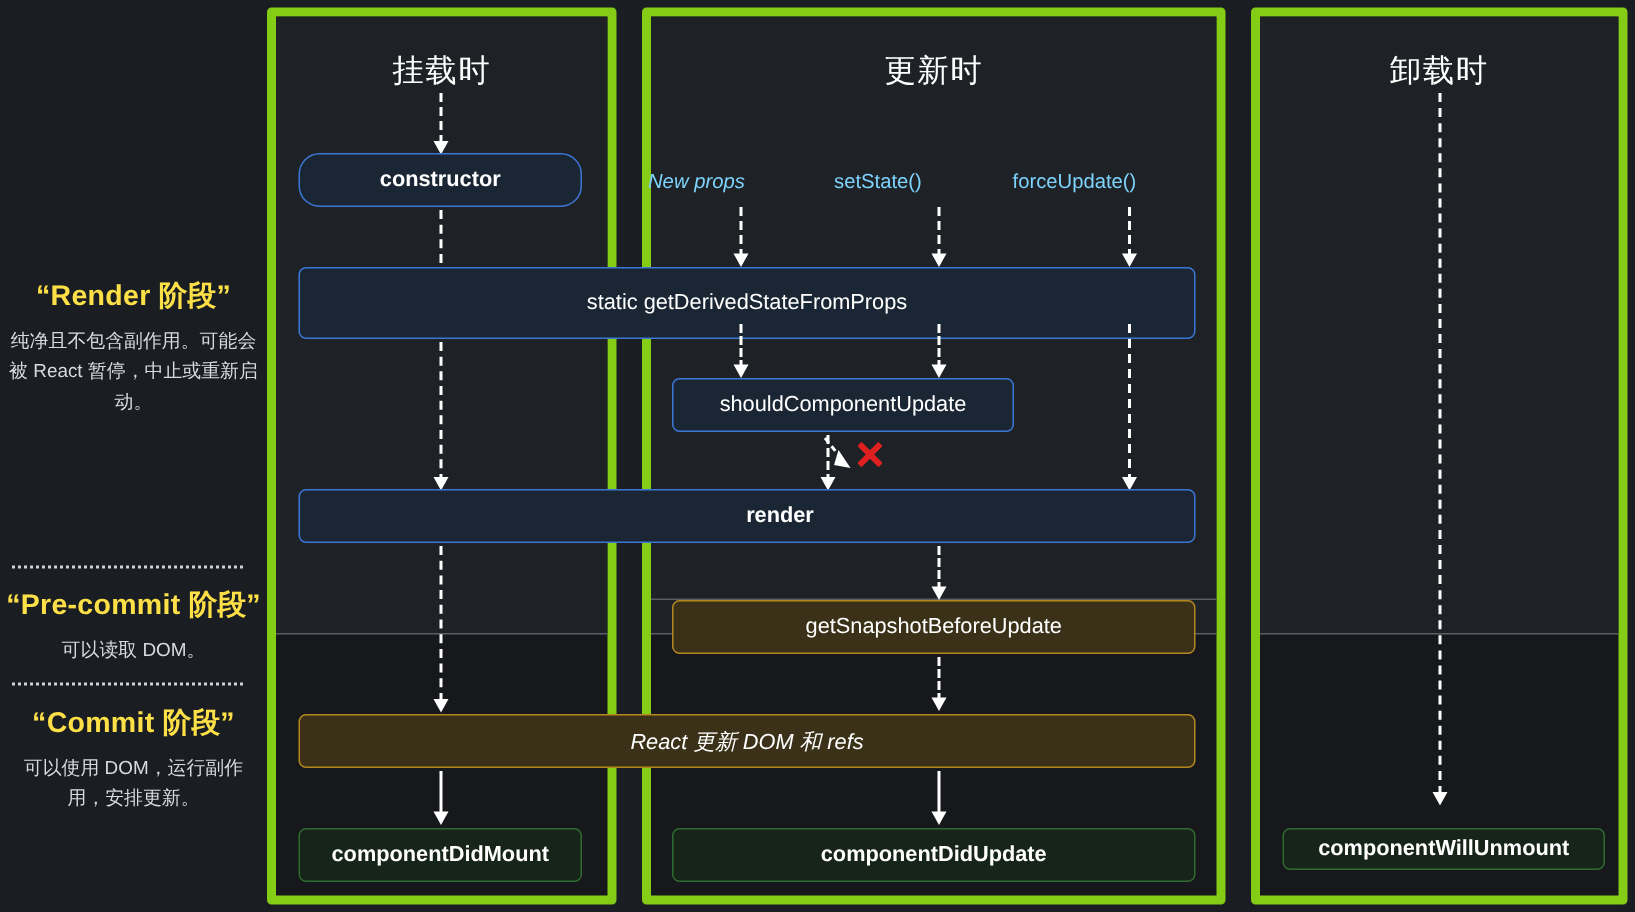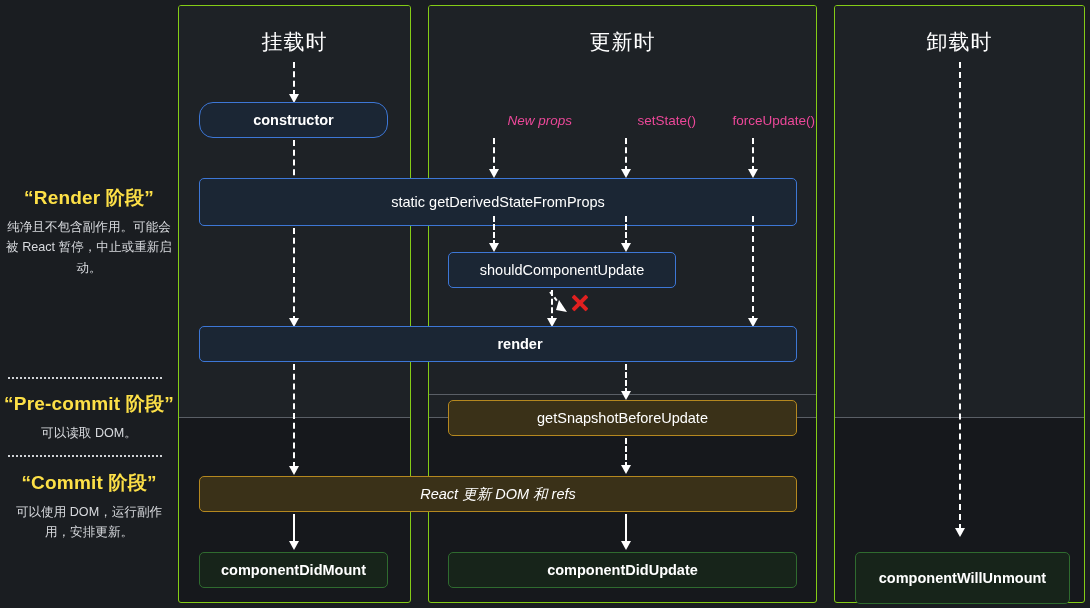--- a/index.html
+++ b/index.html
@@ -25,42 +25,42 @@
     padding:0 6px;
   }
   .legend-sep{
     position:absolute;left:8px;width:154px;height:0;
     border-top:2px dotted #cfd2d6;
   }
 
   
   .col{
     position:absolute;top:5px;height:598px;
-    border:1px solid #84cc16;border-radius:3px;
+    border:6px solid #84cc16;border-radius:3px;
     background:#16181c;
     box-sizing:border-box;
     overflow:hidden;
   }
   .col-mount{left:178px;width:233px;}
   .col-update{left:428px;width:389px;}
   .col-unmount{left:834px;width:251px;}
 
   
   .band{position:absolute;left:0;right:0;background:#1e2226;}
   .band-line{position:absolute;left:0;right:0;height:1px;background:#5a5f66;}
 
   .col-title{
     position:absolute;left:0;right:0;text-align:center;
     font-size:21px;font-weight:normal;color:#ffffff;
     top:22px;letter-spacing:1px;
   }
 
   
   .trigger{
-    position:absolute;text-align:right;font-size:13.5px;color:#ec4899;
+    position:absolute;text-align:left;font-size:13.5px;color:#7dd3fc;
     white-space:nowrap;
   }
   .trigger.italic{font-style:italic;}
 
   
   .node{
     position:absolute;box-sizing:border-box;
     border-radius:5px;border:1px solid #3d77d6;
     background:#1b2634;
     display:flex;align-items:center;justify-content:center;
@@ -209,15 +209,15 @@
 
   <div class="vline solid" style="left:293px;top:514px;height:30px;"></div>
   <div class="ahead" style="left:289px;top:541px;"></div>
   <div class="vline solid" style="left:625px;top:514px;height:30px;"></div>
   <div class="ahead" style="left:621px;top:541px;"></div>
 
   <div class="node green bold" style="left:199px;top:552px;width:189px;height:36px;">componentDidMount</div>
 
   <div class="node green bold" style="left:448px;top:552px;width:349px;height:36px;">componentDidUpdate</div>
 
-  <div class="node green bold" style="left:855px;top:552px;width:215px;height:52px;">componentWillUnmount</div>
+  <div class="node green bold" style="left:855px;top:552px;width:215px;height:28px;">componentWillUnmount</div>
 
 </div>
 
 </body></html>

